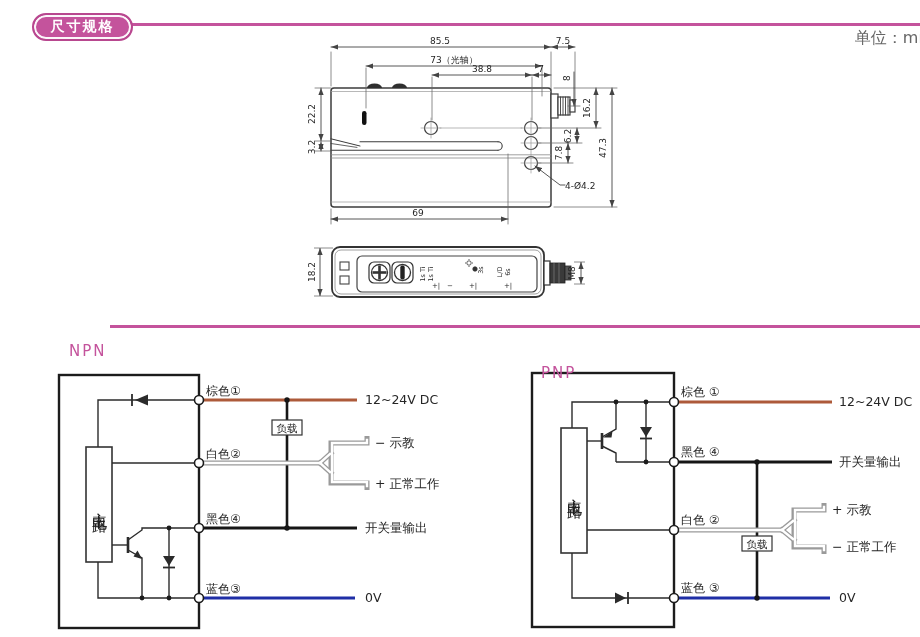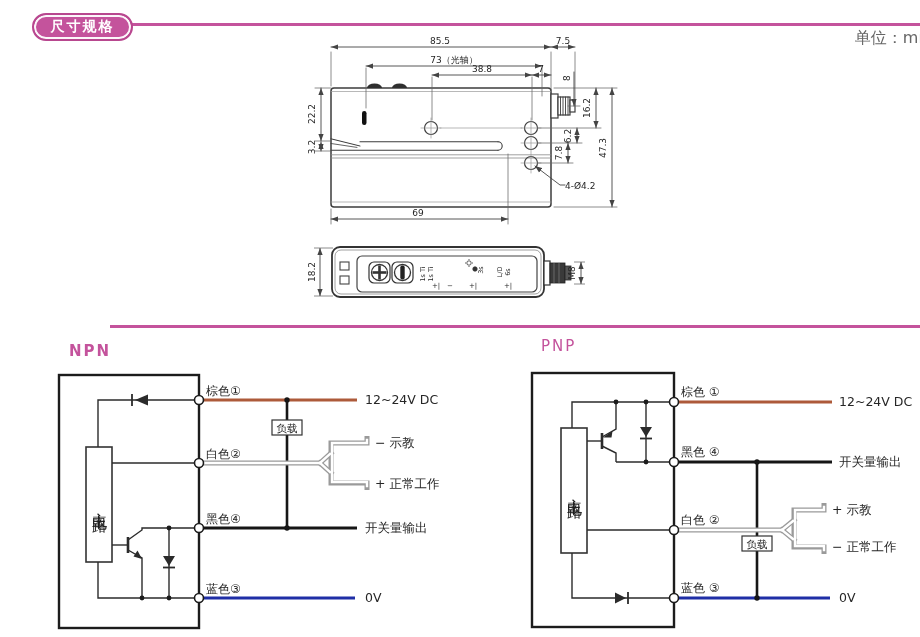--- a/index.html
+++ b/index.html
@@ -28,22 +28,22 @@
 <body>
 
 <div id="page">
 
   <div class="badge" style="left:8px;top:13px;width:97px;height:24px;">尺寸规格</div>
   <div class="hline" style="left:100px;top:23px;width:812px;"></div>
   <div class="unitnote">单位：mm</div>
 
   <div class="hline" style="left:86px;top:325px;width:826px;"></div>
 
-  <div class="typelabel" style="left:45px;top:342px;font-weight:bold;">NPN</div>
-  <div class="typelabel" style="left:517px;top:337px;">PNP</div>
+  <div class="typelabel" style="left:45px;top:342px;">NPN</div>
+  <div class="typelabel" style="left:517px;top:364px;">PNP</div>
 
   <div class="vtext" style="left:62px;top:447px;width:26px;height:115px;">主电路</div>
   <div class="vtext" style="left:537px;top:428px;width:26px;height:125px;">主电路</div>
 
   <svg width="920" height="637" viewBox="0 0 920 637">
     <defs>
       <marker id="da" markerWidth="9" markerHeight="7" refX="8" refY="3.5" orient="auto-start-reverse">
         <path d="M0,0.5 L8,3.5 L0,6.5 Z" fill="#444"></path>
       </marker>
     </defs>

